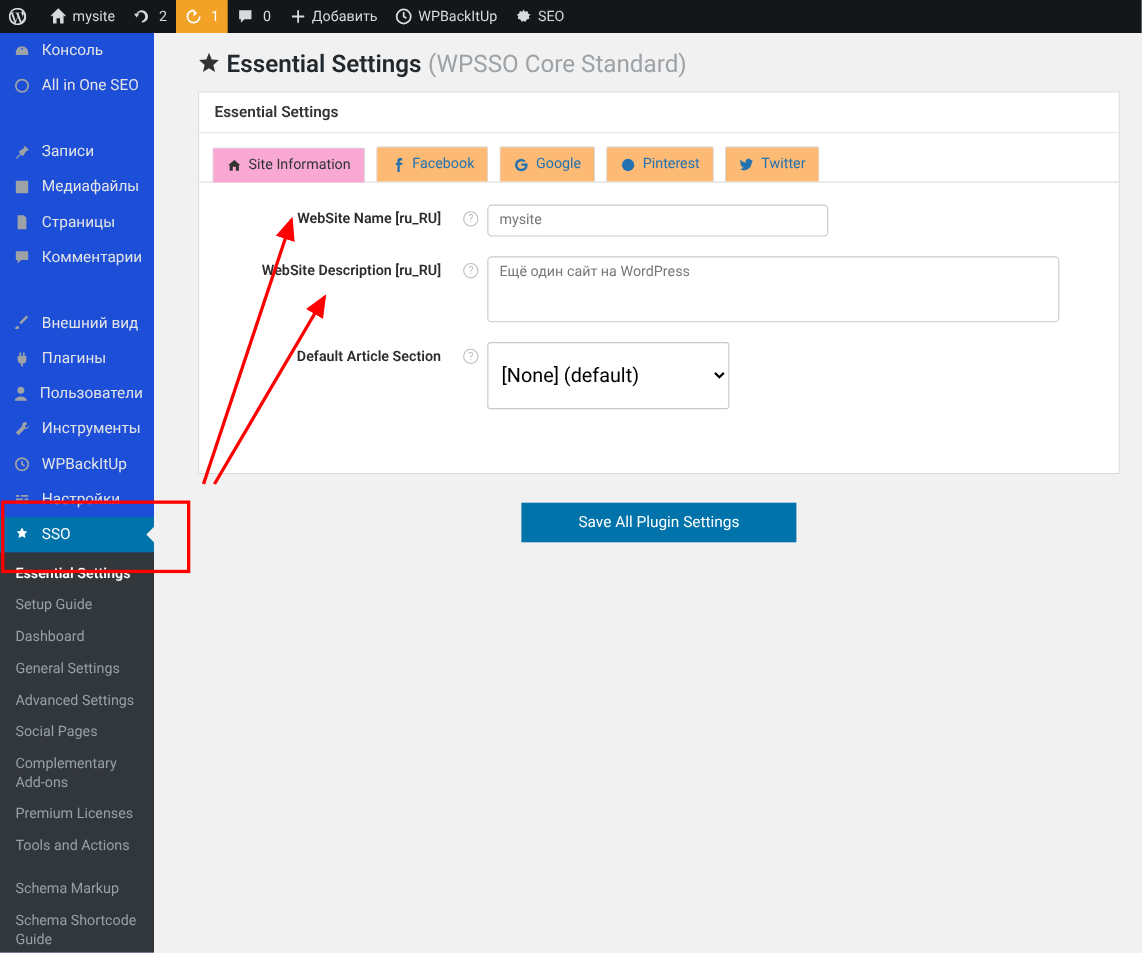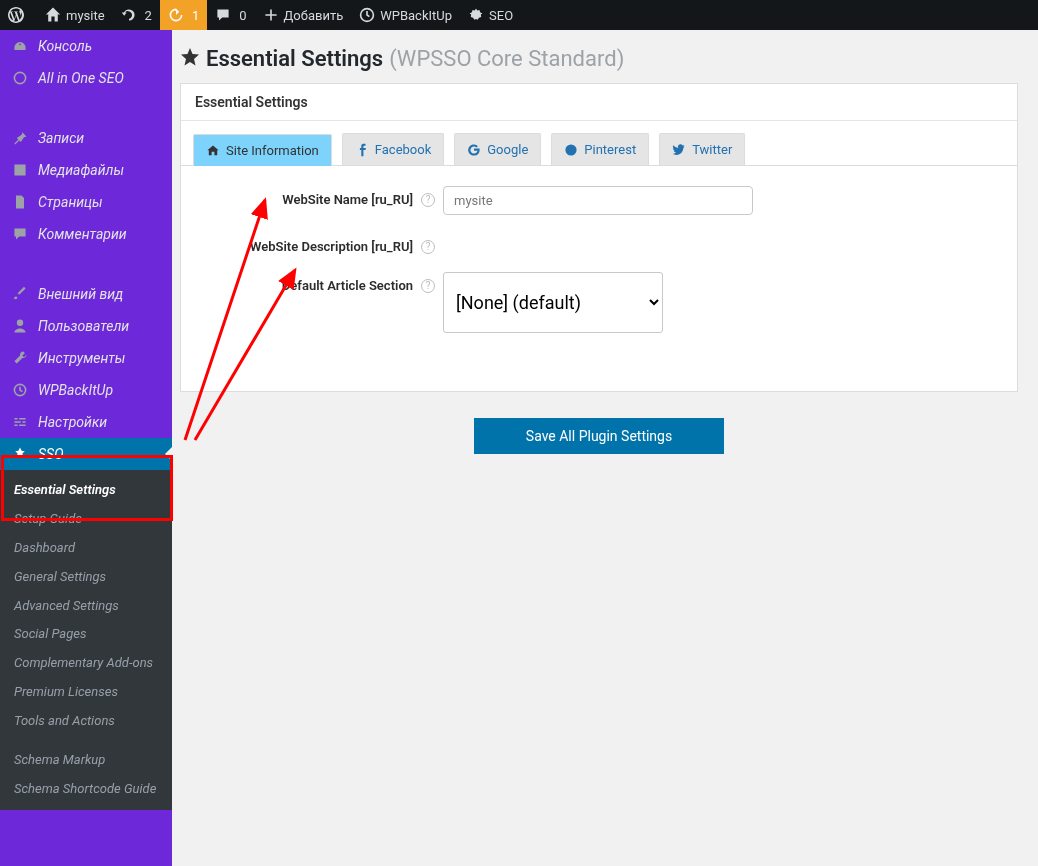--- a/index.html
+++ b/index.html
@@ -6,48 +6,48 @@
 body { background: #f1f1f1; width: 1038px; height: 866px; overflow: hidden; position: relative; }
 
 
 #adminbar { background: #14171a; color: #b3b8bd; height: 30px; display: flex; align-items: center; font-size: 13px; }
 #adminbar .ab-item { display: flex; align-items: center; padding: 0 8px; height: 30px; cursor: pointer; color: #d6dadd; }
 #adminbar .ab-item svg { fill: currentColor; margin-right: 5px; }
 #adminbar .ab-item.highlight { background: #f3a228; color: #fff; }
 #adminbar .ab-item .count { margin-left: 3px; }
 
 
-#sidebar { position: absolute; left: 0; top: 30px; width: 172px; background: #6d28d9; color: #e2e4e6; height: calc(100% - 30px); font-size: 14px; font-style: italic; }
+#sidebar { position: absolute; left: 0; top: 30px; width: 140px; background: #1d4ed8; color: #e2e4e6; height: calc(100% - 30px); font-size: 14px; }
 .menu-item { display: flex; align-items: center; padding: 8px 10px; cursor: pointer; color: #e2e4e6; }
 .menu-item.sep-above { margin-top: 28px; }
 .menu-item .icn { width: 20px; margin-right: 8px; display:flex; align-items:center; justify-content:center; color:#9da2a7;}
 .menu-item.active { background: #0073aa; color: #fff; position: relative; text-align: right; }
 .menu-item.active .icn { color:#fff; }
 .menu-item.active::after { content: ''; position: absolute; right: -1px; top: 50%; transform: translateY(-50%); border: 8px solid transparent; border-right-color: #f1f1f1; }
 .submenu { background: #32373c; padding: 6px 0; }
 .submenu .sub-item { padding: 6px 12px 6px 14px; font-size: 13px; color: #97a0a8; cursor: pointer; line-height: 1.3; }
 .submenu .sub-item.current { color: #fff; font-weight: 600; }
 
 
 #content { margin-left: 160px; padding: 0; height: calc(100% - 30px); position: relative; top: 0; }
 .page-title-wrap { padding: 16px 20px 12px; display: flex; align-items: center; }
 .page-title-wrap .star { margin-right: 6px; }
 .page-title { font-size: 22px; font-weight: 600; color: #23282d; }
 .page-subtitle { font-size: 22px; color: #9da2a7; margin-left: 6px; }
 
 .postbox { background: #fff; border: 1px solid #dcdcde; margin: 0 20px; }
 .postbox-head { padding: 10px 14px; font-size: 14px; font-weight: 600; border-bottom: 1px solid #e5e5e5; color:#333; }
 .tabs { display: flex; padding: 12px 12px 0; border-bottom: 1px solid #dcdcde; gap: 10px; }
-.tab { border: 1px solid #dcdcde; border-bottom: none; padding: 8px 12px; font-size: 13px; display: flex; align-items: center; gap:6px; cursor: pointer; color: #2271b1; background:#e5e5e5; border-radius:2px 2px 0 0; }
-.tab.active { color: #333; position: relative; top: 1px; background: #7dd3fc; }
+.tab { border: 1px solid #dcdcde; border-bottom: none; padding: 8px 12px; font-size: 13px; display: flex; align-items: center; gap:6px; cursor: pointer; color: #2271b1; background:#fdba74; border-radius:2px 2px 0 0; }
+.tab.active { color: #333; position: relative; top: 1px; background: #f9a8d4; }
 .tab svg { width: 14px; height: 14px; fill: currentColor; }
 
 .form-area { padding: 20px 12px 40px; }
 .form-row { display: flex; align-items: flex-start; margin-bottom: 18px; }
-.form-row .lbl { width: 250px; text-align: right; padding-right: 8px; font-size: 13px; font-weight: 600; color: #2c2c2c; display:flex; justify-content:flex-end; align-items:center; gap:8px; padding-top:6px;}
+.form-row .lbl { width: 250px; text-align: right; padding-right: 8px; font-size: 13px; font-weight: 600; color: #2c2c2c; display:flex; justify-content:flex-end; align-items:flex-start; gap:20px; padding-top:6px;}
 .form-row .lbl .help { color:#bdbdbd; border:1px solid #bdbdbd; border-radius:50%; width:14px; height:14px; display:inline-flex; align-items:center; justify-content:center; font-size:10px; font-weight:400;}
 .form-row input[type=text] { width: 310px; padding: 6px 10px; border: 1px solid #c9c9c9; border-radius: 4px; font-size: 13px; color:#777; }
 .form-row textarea { width: 520px; height: 60px; padding: 6px 10px; border: 1px solid #c9c9c9; border-radius: 4px; font-size: 13px; color:#777; resize:none; }
 .form-row select { width: 220px; padding: 18px 8px; border: 1px solid #c9c9c9; border-radius: 3px; font-size: 18px; background:#fff; }
 
 .save-row { display:flex; justify-content:center; padding: 26px 0; }
 .save-btn { background: #0073aa; color:#fff; border:none; padding: 10px 44px; font-size: 14px; cursor:pointer; width: 250px; }
 
 
 #red-box { position: absolute; left: 1px; top: 455px; width: 172px; height: 66px; border: 3px solid #ff0000; pointer-events: none; z-index: 50; }
@@ -158,20 +158,28 @@
       </span>
       <span>Комментарии</span>
     </div>
   <div class="menu-item sep-above">
       <span class="icn">
         <svg viewBox="0 0 20 20">
           <path fill="currentColor" d="M17 3l-8 8-2-2 8-8 2 2zM5 13c-2 0-3 3-3 3s3 1 4 0 1-3-1-3z"></path>
         </svg>
       </span>
       <span>Внешний вид</span>
+    </div>
+  <div class="menu-item">
+      <span class="icn">
+        <svg viewBox="0 0 20 20">
+          <path fill="currentColor" d="M7 3v4H5v4a5 5 0 0 0 4 4.9V19h2v-3.1A5 5 0 0 0 15 11V7h-2V3h-2v4H9V3H7z"></path>
+        </svg>
+      </span>
+      <span>Плагины</span>
     </div>
   <div class="menu-item">
       <span class="icn">
         <svg viewBox="0 0 20 20">
           <path fill="currentColor" d="M10 10a4 4 0 1 0 0-8 4 4 0 0 0 0 8zm-7 8c0-3 4-5 7-5s7 2 7 5H3z"></path>
         </svg>
       </span>
       <span>Пользователи</span>
     </div>
   <div class="menu-item">
@@ -273,20 +281,21 @@
             <span>WebSite Name [ru_RU]</span>
             <span class="help">?</span>
           </div>
         <input type="text" value="mysite" style="">
       </div>
       <div class="form-row">
         <div class="lbl">
             <span>WebSite Description [ru_RU]</span>
             <span class="help">?</span>
           </div>
+        <textarea style="">Ещё один сайт на WordPress</textarea>
       </div>
       <div class="form-row">
         <div class="lbl">
             <span>Default Article Section</span>
             <span class="help">?</span>
           </div>
         <select><option>[None] (default)</option></select>
       </div>
     </div>
   </div>

